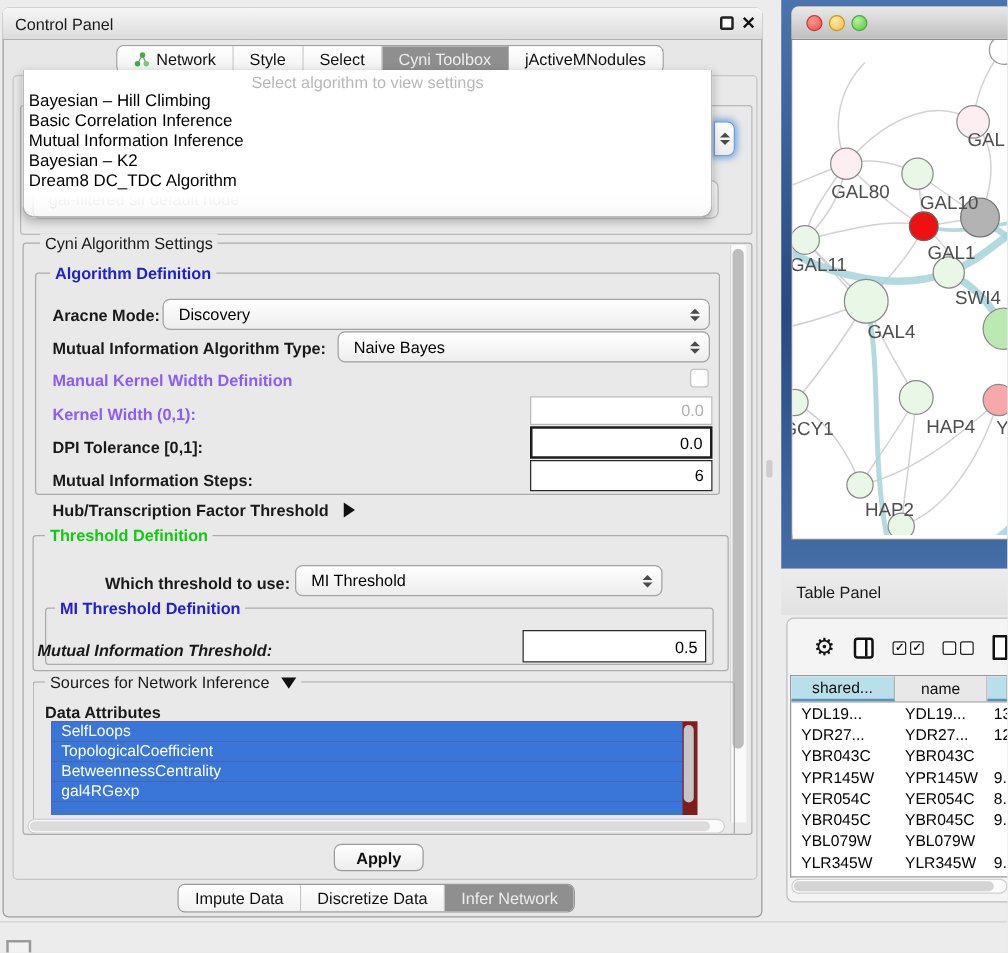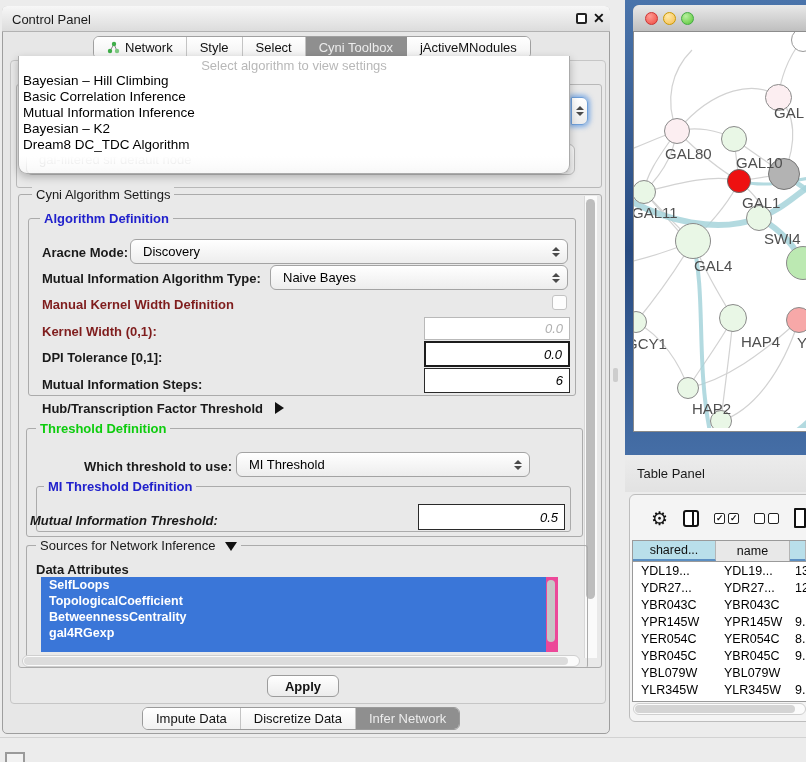--- a/index.html
+++ b/index.html
@@ -48,44 +48,44 @@
   .dd-item.bold { font-weight:bold; }
 
   
   .groupbox { border:1px solid #ababab; border-radius:3px; }
   .grouplabel { font-size:13px; background:#e9e9e9; padding:0 4px; z-index:2; }
   .blue  { color:#2121cc; font-weight:bold; }
   .green { color:#0ecc0e; font-weight:bold; }
   .dark  { color:#1a1a1a; }
 
   .lbl  { font-size:13px; font-weight:bold; color:#1a1a1a; }
-  .lbl.disabled { color:#7f1d1d; }
+  .lbl.disabled { color:#8b5cf6; }
 
   .combo { background:linear-gradient(#ffffff,#ededed); border:1px solid #a3a3a3; border-radius:6px;
     display:flex; align-items:center; font-size:13px; color:#000; padding:0 6px 0 12px;gap:13px; }
   .combo .cv { flex:1; }
   .spin { display:flex; flex-direction:column; gap:2px; align-items:center; width:10px; }
   .spin i { width:0; height:0; border-left:4px solid transparent; border-right:4px solid transparent; }
   .spin .up { border-bottom:4px solid #4a4a4a; }
   .spin .dn { border-top:4px solid #4a4a4a; }
 
   .field { background:#fff; text-align:right; font-size:13px; padding:0 6px; display:flex;
-    align-items:center; justify-content:flex-end;font-style:italic; }
+    align-items:center; justify-content:flex-end; }
   .f-light  { border:1px solid #b9b9b9; color:#b0b0b0; }
   .f-strong { border:2px solid #1c1c1c; color:#000; }
   .f-mid    { border:1.5px solid #2a2a2a; color:#000; }
 
   .checkbox { width:15px; height:15px; border:1.5px solid #c3c3c3; border-radius:3px; background:#fdfdfd; }
 
   .tri-right { width:0; height:0; border-top:6px solid transparent; border-bottom:6px solid transparent;
     border-left:9px solid #111; display:inline-block; }
   .tri-down  { width:0; height:0; border-left:6px solid transparent; border-right:6px solid transparent;
     border-top:9px solid #111; display:inline-block; }
 
-  .listbox { left:41px; top:577px; width:517px; height:75px; background:#ec4899; overflow:hidden;font-weight:bold; }
+  .listbox { left:41px; top:577px; width:517px; height:75px; background:#7f1d1d; overflow:hidden; }
   .list-item { height:16px; line-height:16px; background:#3a76d8; color:#fff; font-size:12.5px;
     padding-left:8px; width:505px; }
   .list-item.partial { height:11px; }
   .list-vscroll { left:547px; top:580px; width:8px; height:62px; background:#c6c6c6; border-radius:4px; }
 
   .vscroll-track { left:584px; top:196px; width:13px; height:462px; background:#fafafa; border-left:1px solid #d8d8d8; }
   .vscroll-thumb { left:586px; top:199px; width:9px; height:400px; background:#bdbdbd; border-radius:5px; }
   .hscroll { left:22px; top:655px; width:558px; height:12px; border:1px solid #cfcfcf; border-radius:6px; background:#fbfbfb; }
   .hscroll .thumb { position:absolute; left:1px; top:1px; width:544px; height:8px; background:#dcdcdc; border-radius:4px; }
 

